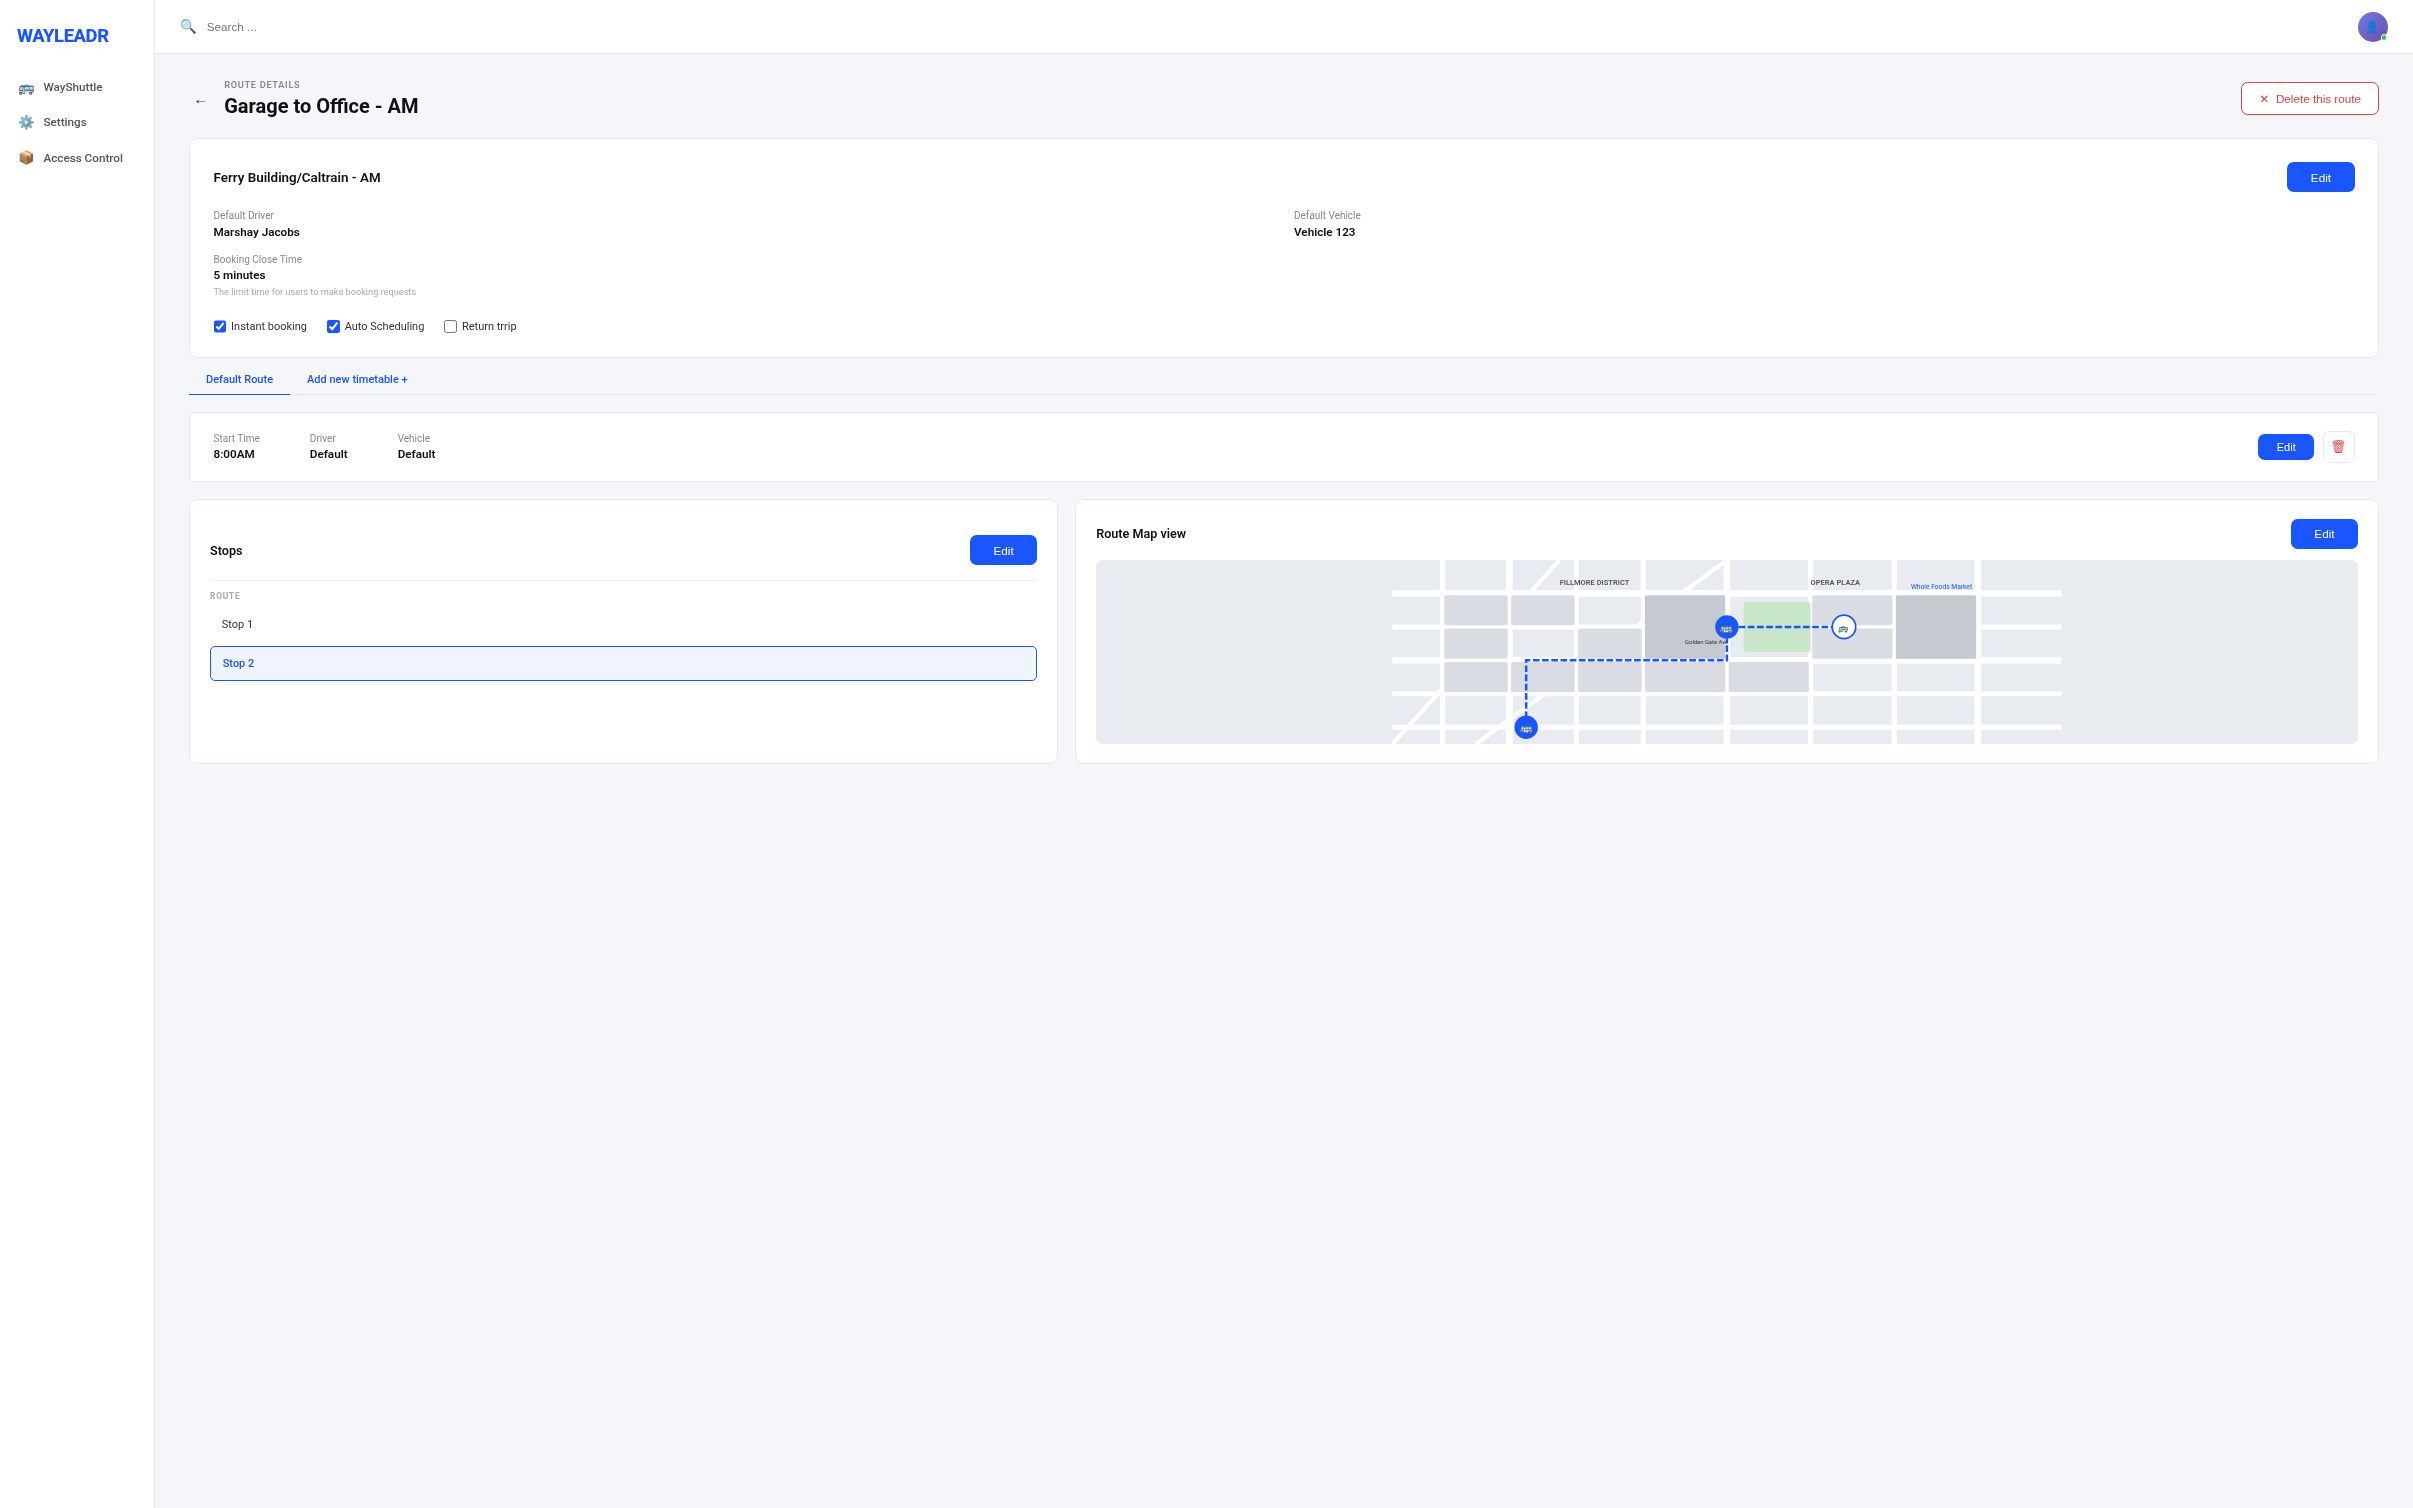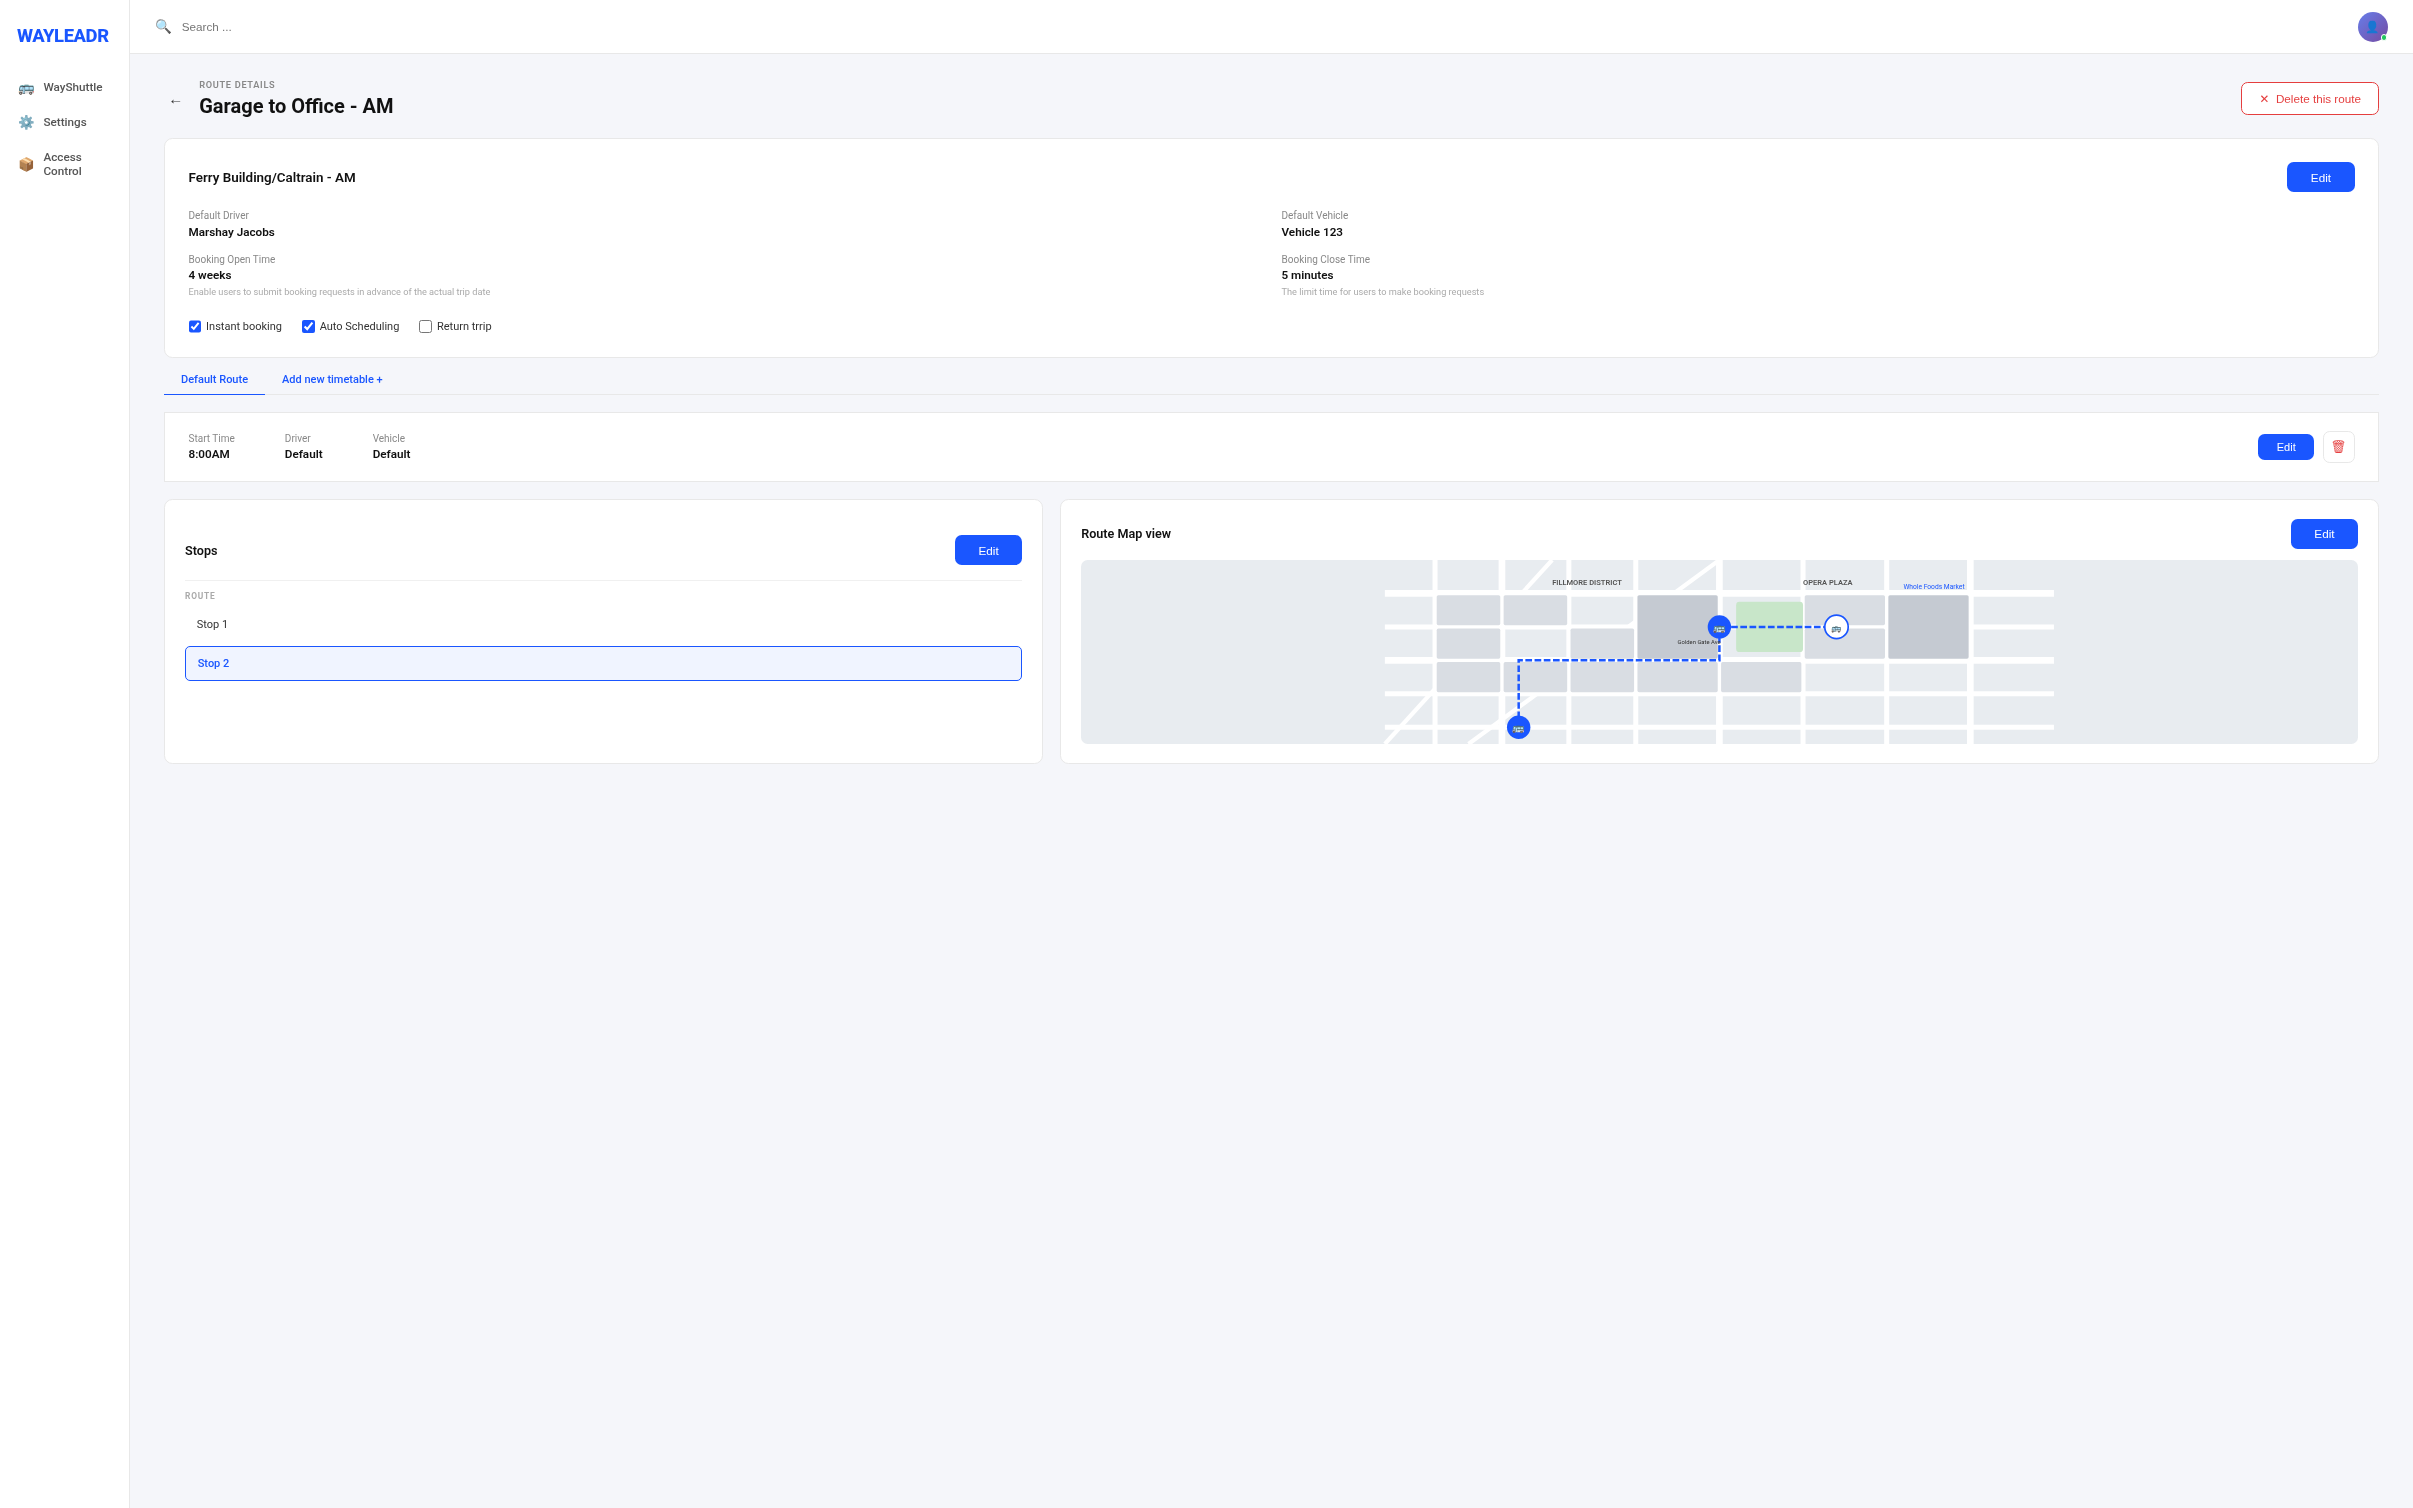--- a/index.html
+++ b/index.html
@@ -1,20 +1,20 @@
 <!DOCTYPE html>
 <html style="font-size:13.4px"><head>
   <meta charset="utf-8">
   <style>
     * { box-sizing: border-box; margin: 0; padding: 0; }
     body { font-family: -apple-system, BlinkMacSystemFont, 'Segoe UI', Roboto, sans-serif; background: #f5f6fa; display: flex; height: 100vh; overflow: hidden; }
 
     
     .sidebar {
-      width: 130px;
+      width: 155px;
       background: #fff;
       border-right: 0.8px solid #e8e8e8;
       display: flex;
       flex-direction: column;
       padding: 17px 0;
       flex-shrink: 0;
     }
     .sidebar-logo {
       padding: 8.4px 17px 25px 17px;
     }
@@ -450,25 +450,20 @@
             <label>Default Driver</label>
             <div class="value">Marshay Jacobs</div>
           </div>
           <div class="info-field">
             <label>Default Vehicle</label>
             <div class="value">Vehicle 123</div>
           </div>
         </div>
 
         <div class="info-row">
-          <div class="info-field">
-            <label>Booking Open Time</label>
-            <div class="value">4 weeks</div>
-            <div class="hint">Enable users to submit booking requests in advance of the actual trip date</div>
-          </div>
           <div class="info-field">
             <label>Booking Close Time</label>
             <div class="value">5 minutes</div>
             <div class="hint">The limit time for users to make booking requests</div>
           </div>
         </div>
 
         <div class="checkbox-row">
           <label class="checkbox-item">
             <input type="checkbox" checked="" style="">

